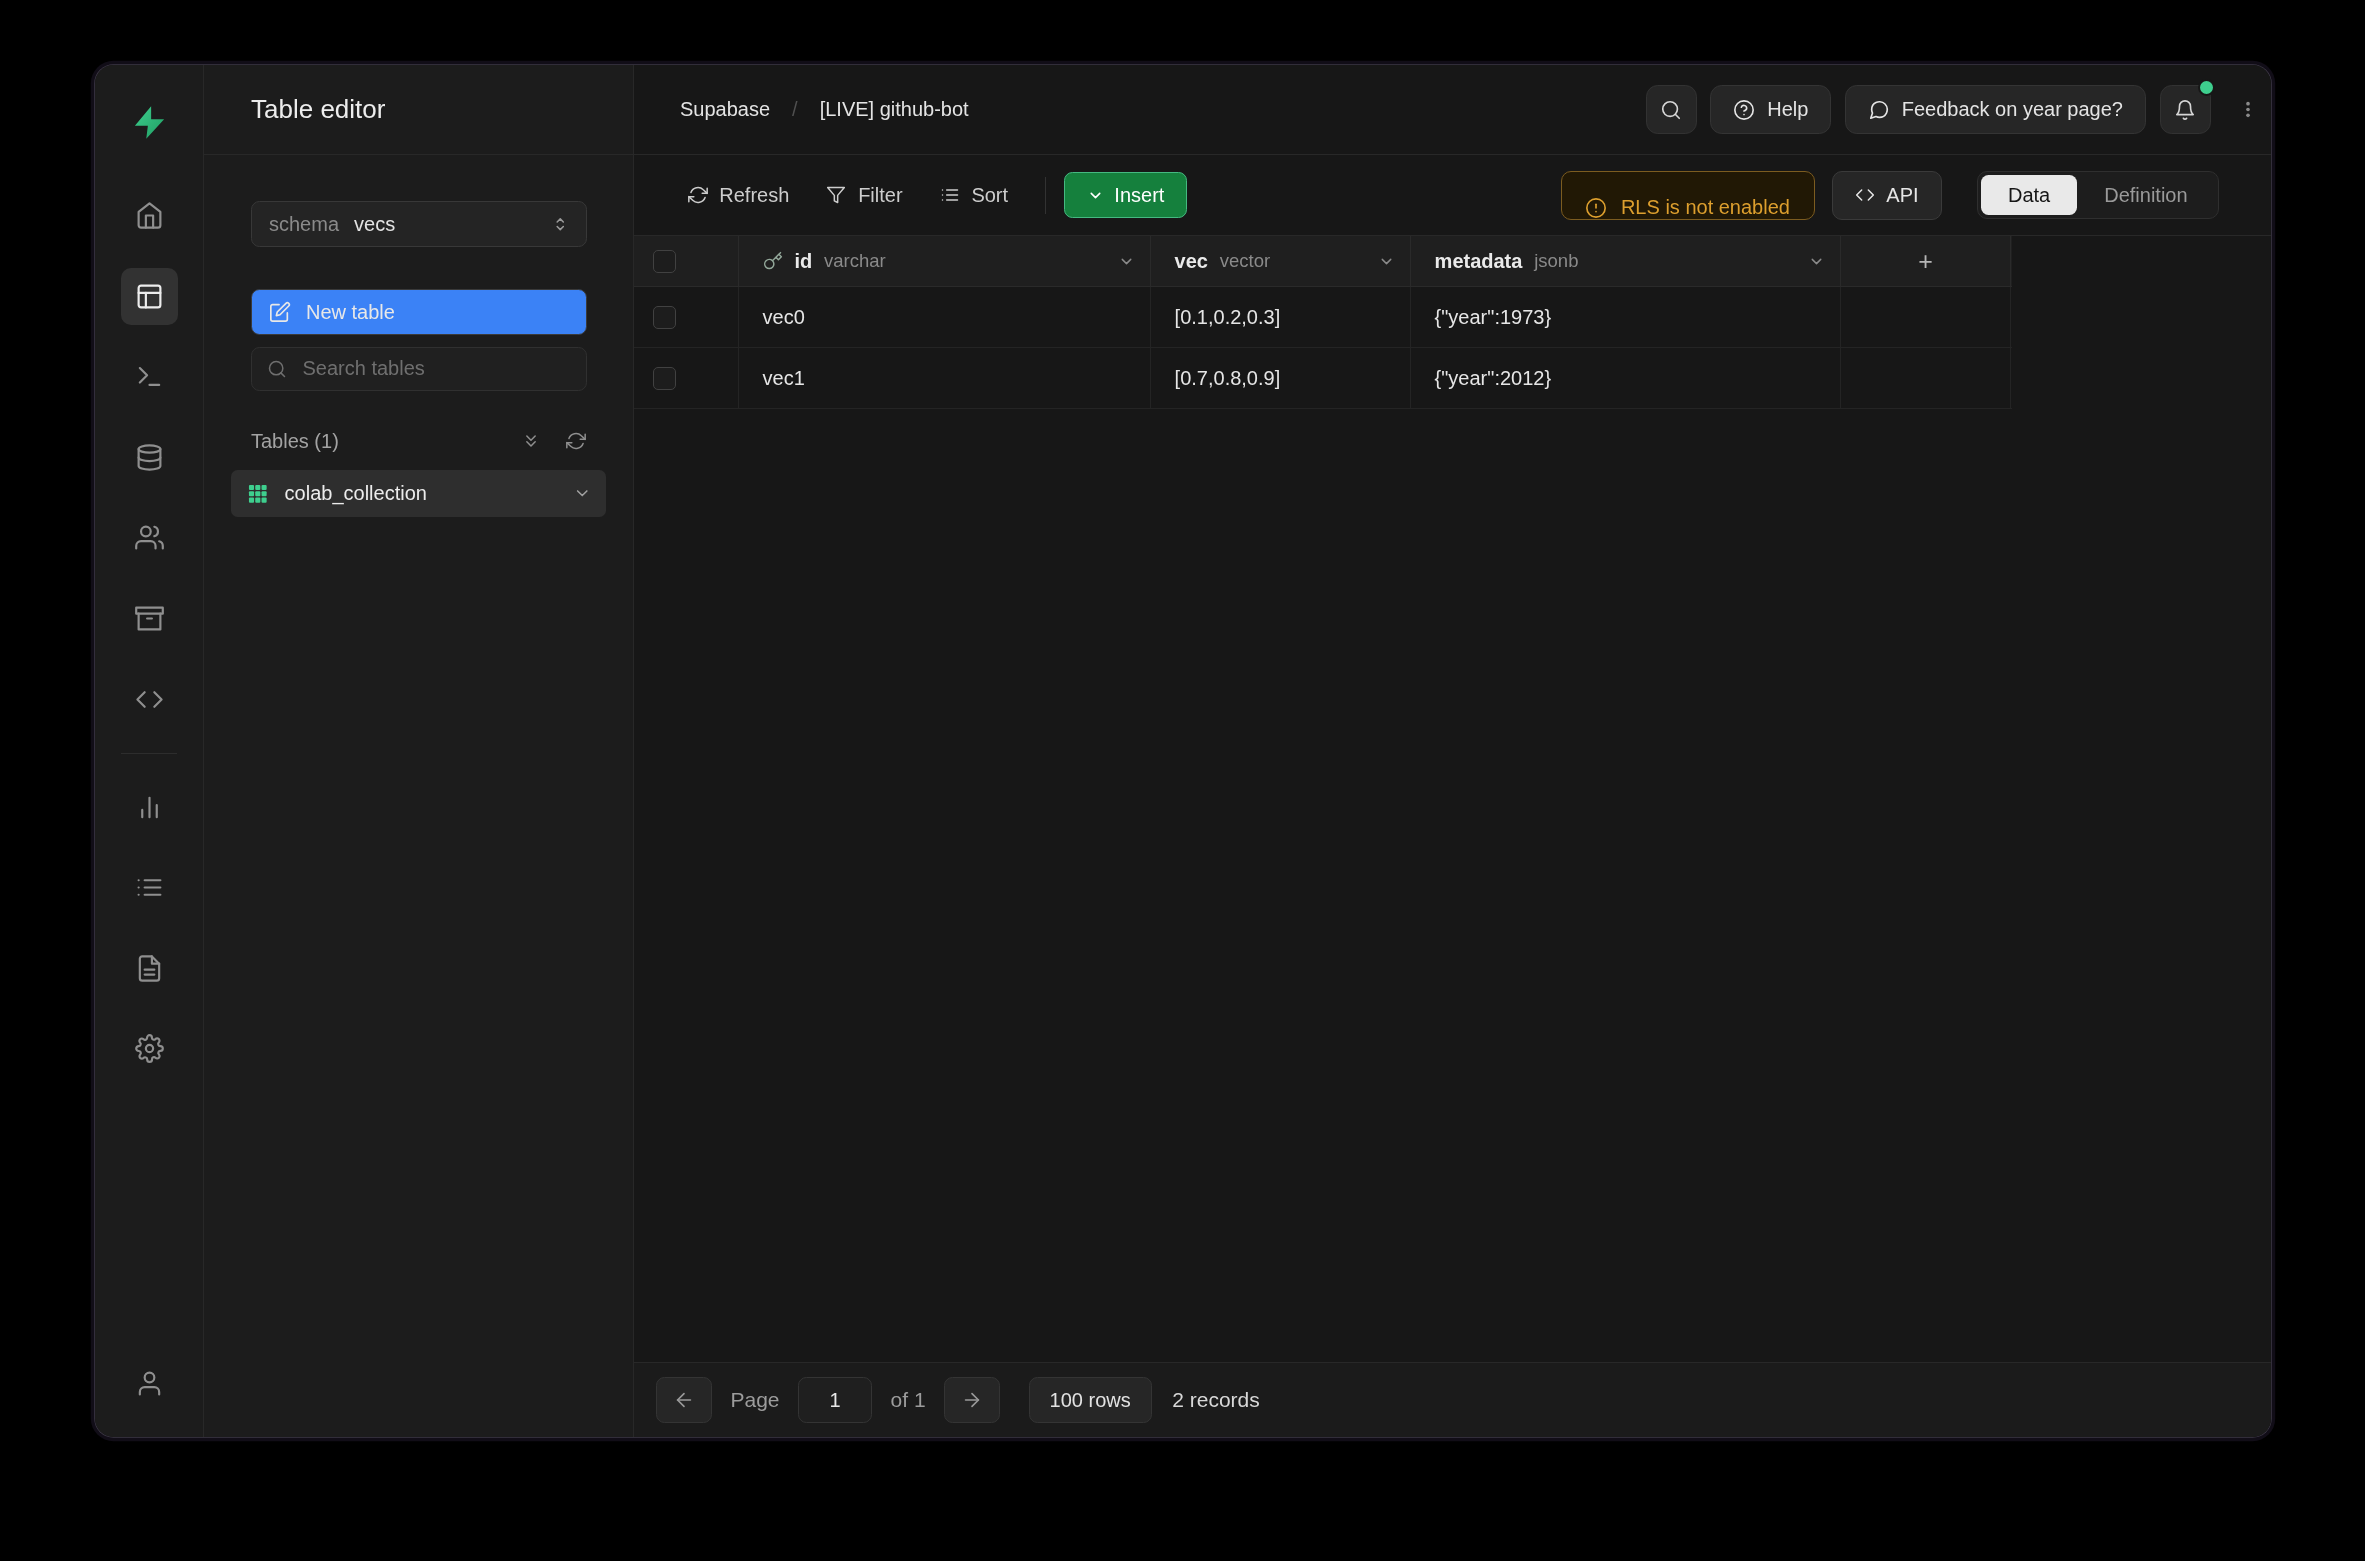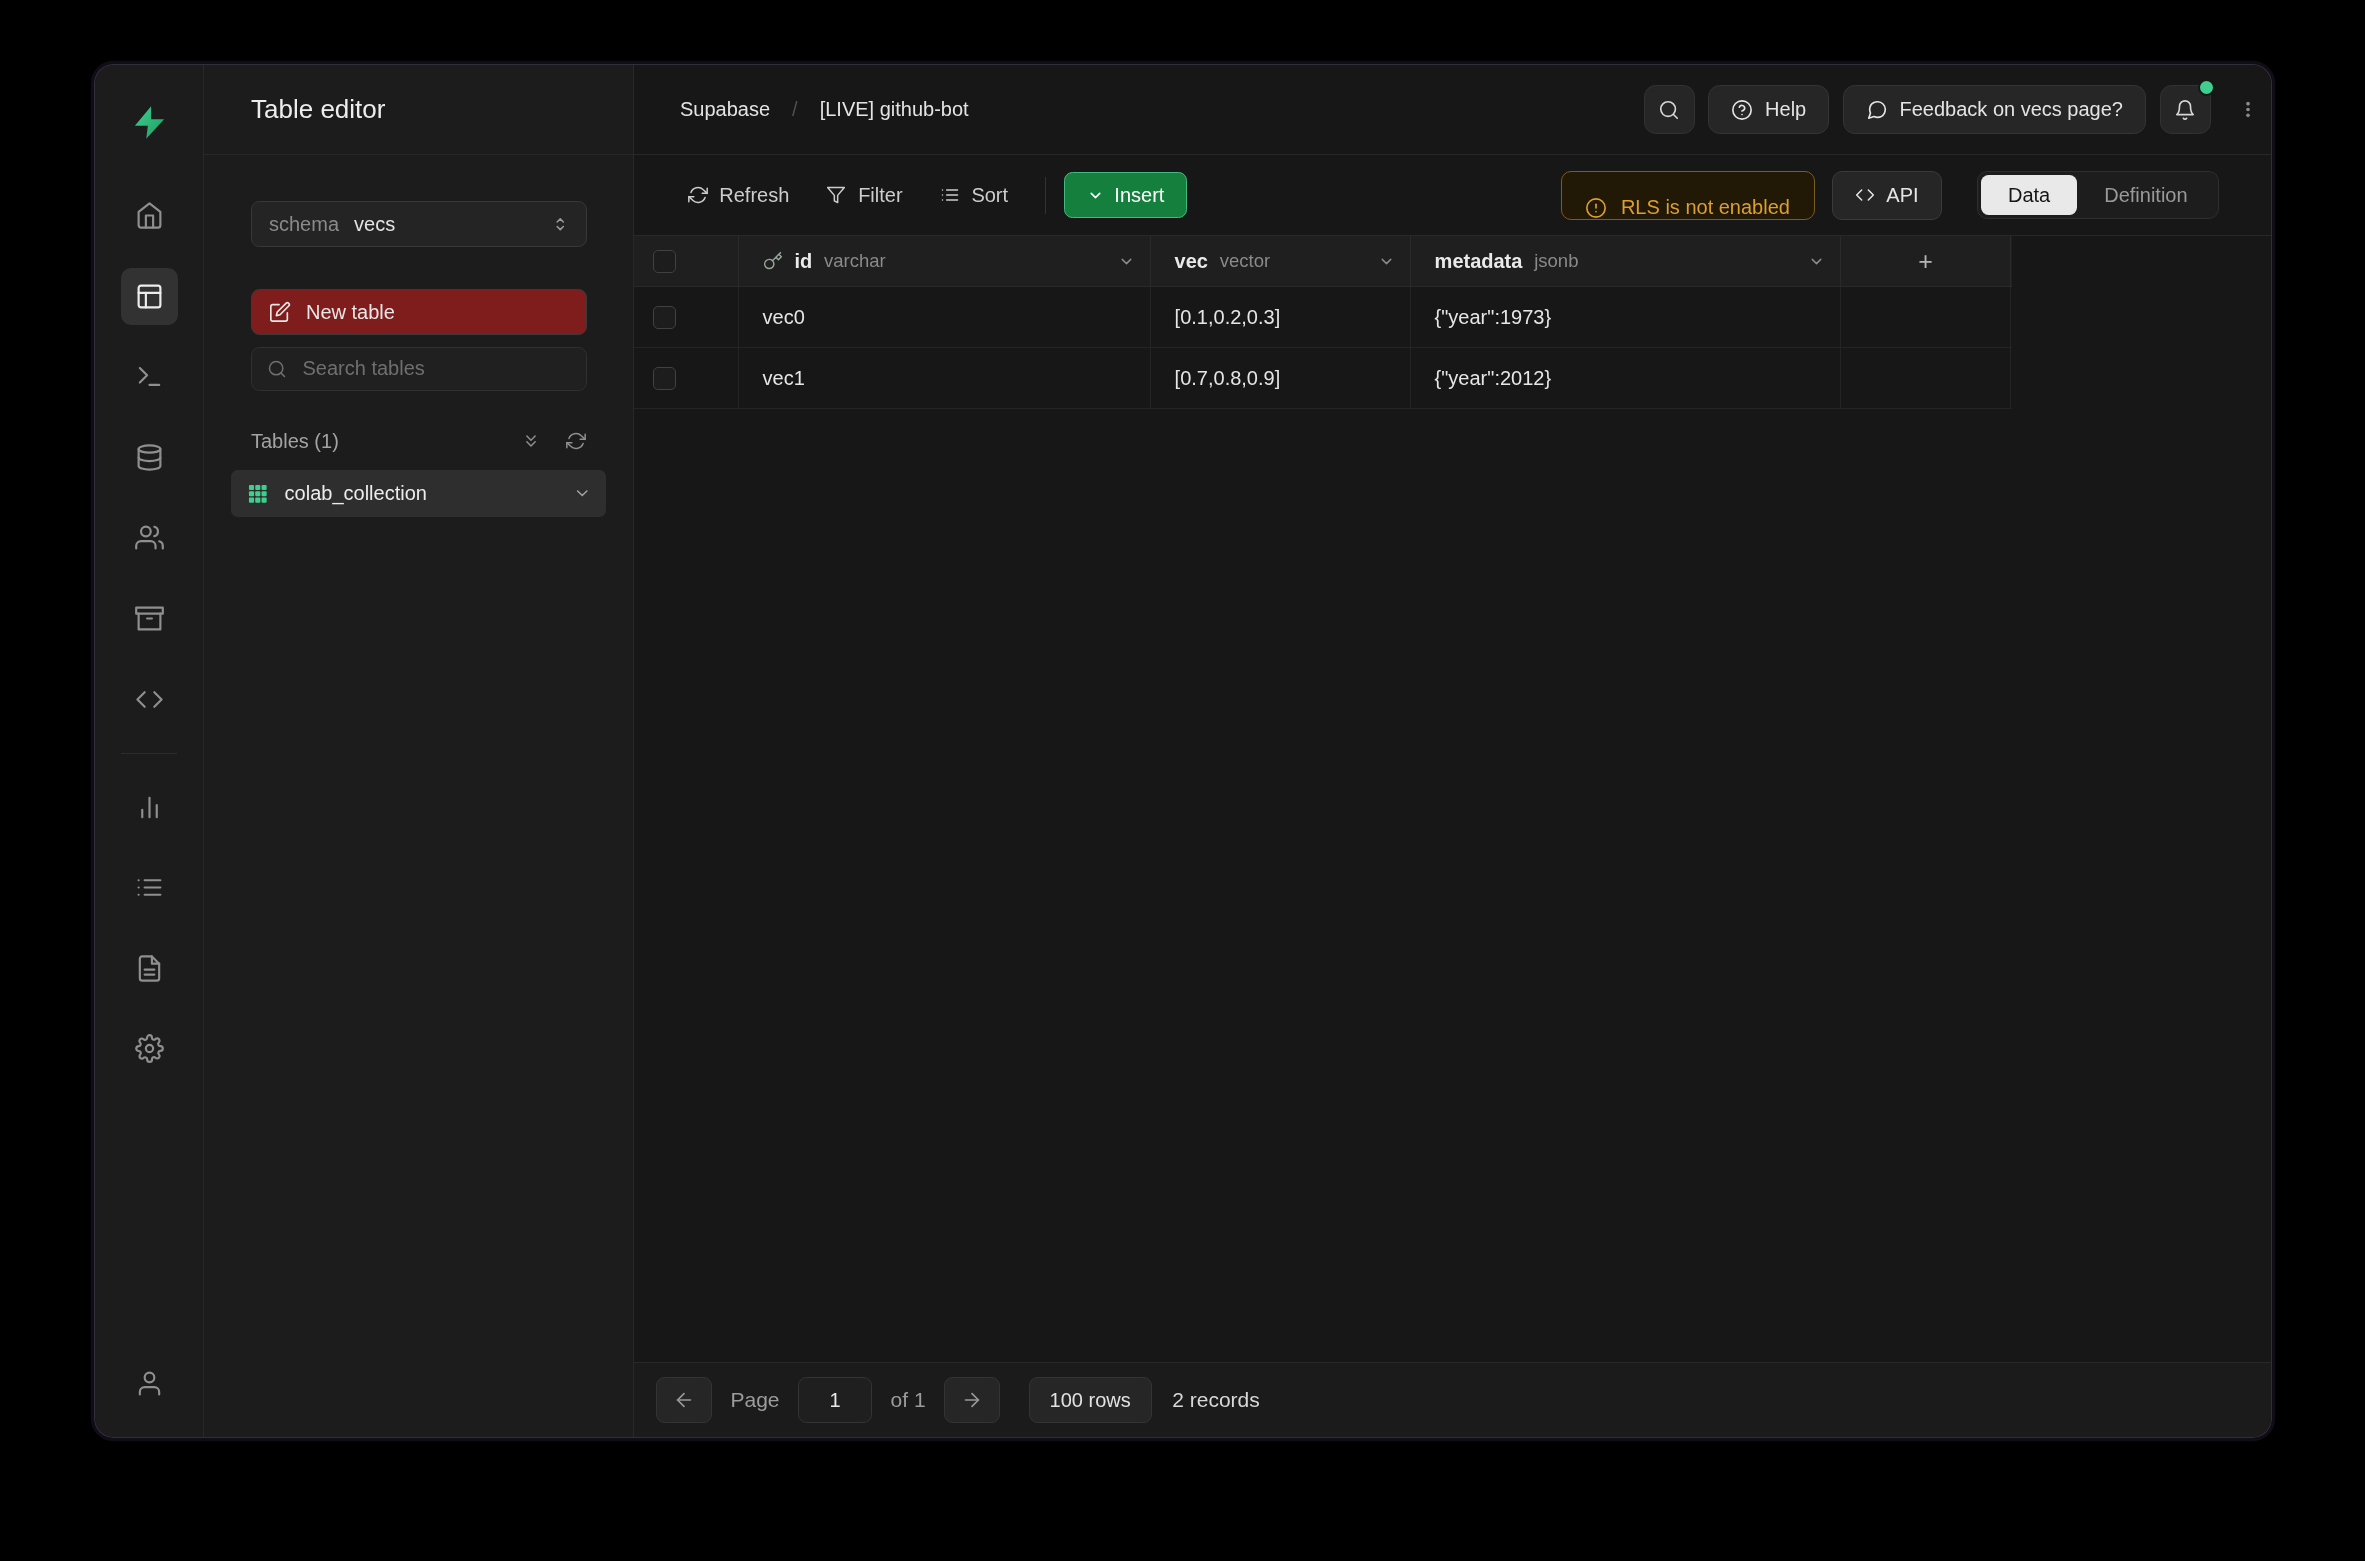--- a/index.html
+++ b/index.html
@@ -43,21 +43,21 @@
   .sidebar-header { height:90px; flex-shrink:0; border-bottom:0.8px solid #282828; display:flex; align-items:center; padding:0 47px; }
   .sidebar-title { font-size:26px; color:#ededed; font-weight:500; }
   .sidebar-controls { padding:46px 46px 0 47px; display:flex; flex-direction:column; }
   .schema-select {
     height:46px; background:#242424; border:0.8px solid #383838; border-radius:8.4px;
     display:flex; align-items:center; gap:15px; padding:0 17px; font-size:20px; color:#e3e3e3; width:100%;
   }
   .schema-select .muted { color:#8a8a8a; }
   .select-caret { margin-left:auto; color:#9a9a9a; }
   .new-table-btn {
-    margin-top:42px; height:46px; background:#7f1d1d; border:0.8px solid #3a3a3a; border-radius:8.4px;
+    margin-top:42px; height:46px; background:#3b82f6; border:0.8px solid #3a3a3a; border-radius:8.4px;
     display:flex; align-items:center; gap:15px; padding:16px 17px; color:#e8e8e8; font-size:20px; width:100%;
   }
   .search-tables {
     margin-top:11.8px; height:44px; background:#202020; border:0.8px solid #303030; border-radius:8.4px;
     display:flex; align-items:center; gap:13.5px; padding:0 15px; color:#6f6f6f; width:100%;
   }
   .search-tables input { background:transparent; border:none; outline:none; color:#d6d6d6; font-size:20px; width:100%; }
   .search-tables input::placeholder { color:#6f6f6f; }
   .tables-section { padding:39px 27px 0; }
   .tables-header { display:flex; align-items:center; padding:0 20px; color:#a3a3a3; font-size:20px; }
@@ -383,21 +383,21 @@
               </svg>
           </span>
           <span>Help</span>
         </button>
         <button class="pill-btn">
           <span>
             <svg width="22" height="22" viewBox="0 0 24 24" fill="none" stroke="currentColor" stroke-width="1.8" stroke-linecap="round" stroke-linejoin="round">
                 <path d="M21 11.5a8.38 8.38 0 0 1-.9 3.8 8.5 8.5 0 0 1-7.6 4.7 8.38 8.38 0 0 1-3.8-.9L3 21l1.9-5.7a8.38 8.38 0 0 1-.9-3.8 8.5 8.5 0 0 1 4.7-7.6 8.38 8.38 0 0 1 3.8-.9h.5a8.48 8.48 0 0 1 8 8v.5z"></path>
               </svg>
           </span>
-          <span>Feedback on vecs page?</span>
+          <span>Feedback on year page?</span>
         </button>
         <span class="bell-wrap">
           <button class="icon-btn">
             <span>
               <svg width="22" height="22" viewBox="0 0 24 24" fill="none" stroke="currentColor" stroke-width="1.8" stroke-linecap="round" stroke-linejoin="round">
                   <path d="M18 8A6 6 0 0 0 6 8c0 7-3 9-3 9h18s-3-2-3-9"></path>
                   <path d="M13.73 21a2 2 0 0 1-3.46 0"></path>
                 </svg>
             </span>
           </button>

